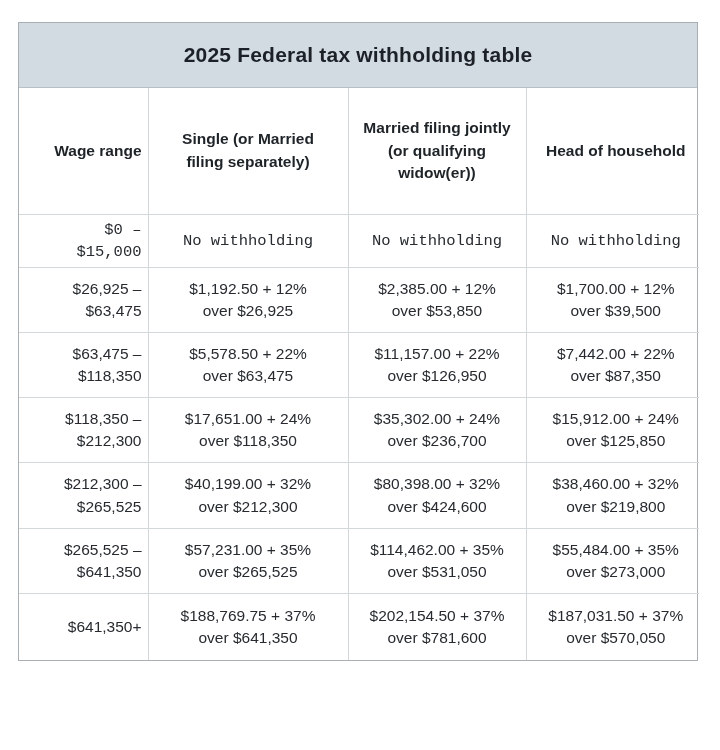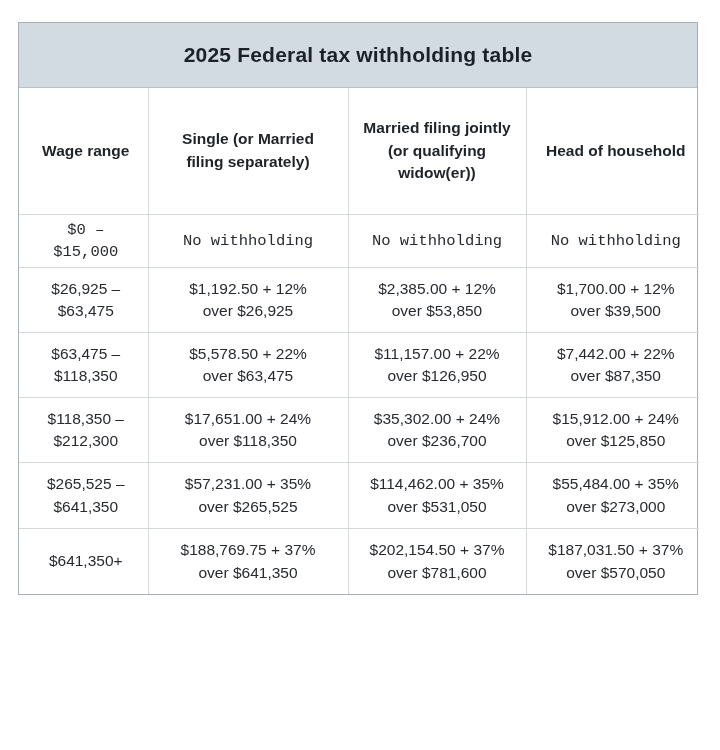--- a/index.html
+++ b/index.html
@@ -56,21 +56,21 @@
     padding: 4px 6px;
     box-sizing: border-box;
     color: #272b30;
   }
   .tax-table th {
     font-weight: bold;
     color: #1e2328;
   }
   .tax-table th:first-child, .tax-table td:first-child {
     border-left: none;
-    text-align: center;
+    text-align: right;
     padding-left: 11px;
   }
   .tax-table th:last-child, .tax-table td:last-child { border-right: none; padding-left: 12px; }
   .tax-table thead th { border-top: none; height: 126px; }
   .tax-table tbody tr:last-child td { border-bottom: none; }
   .tax-table tbody tr:nth-child(1) td { height: 42px; font-family: Liberation Mono, monospace; }
   .tax-table tbody tr:nth-child(2) td { height: 65px; }
   .tax-table tbody tr:nth-child(3) td { height: 65px; }
   .tax-table tbody tr:nth-child(4) td { height: 65px; }
   .tax-table tbody tr:nth-child(5) td { height: 66px; margin-top: 8px; }
@@ -133,20 +133,30 @@
           <td>$118,350 –
 $212,300</td>
           <td>$17,651.00 + 24%
 over $118,350</td>
           <td>$35,302.00 + 24%
 over $236,700</td>
           <td>$15,912.00 + 24%
 over $125,850</td>
         </tr>
         <tr>
+          <td>$212,300 –
+$265,525</td>
+          <td>$40,199.00 + 32%
+over $212,300</td>
+          <td>$80,398.00 + 32%
+over $424,600</td>
+          <td>$38,460.00 + 32%
+over $219,800</td>
+        </tr>
+        <tr>
           <td>$265,525 –
 $641,350</td>
           <td>$57,231.00 + 35%
 over $265,525</td>
           <td>$114,462.00 + 35%
 over $531,050</td>
           <td>$55,484.00 + 35%
 over $273,000</td>
         </tr>
         <tr>

